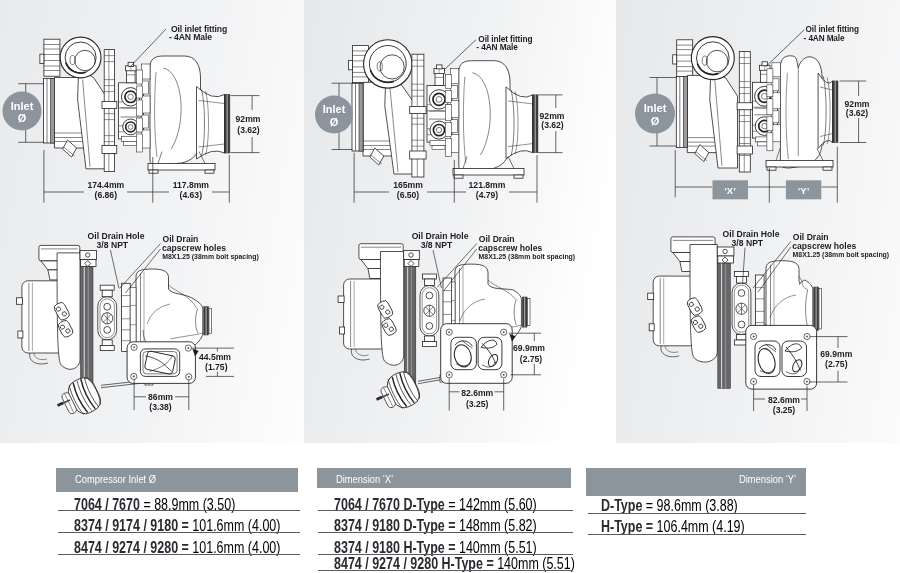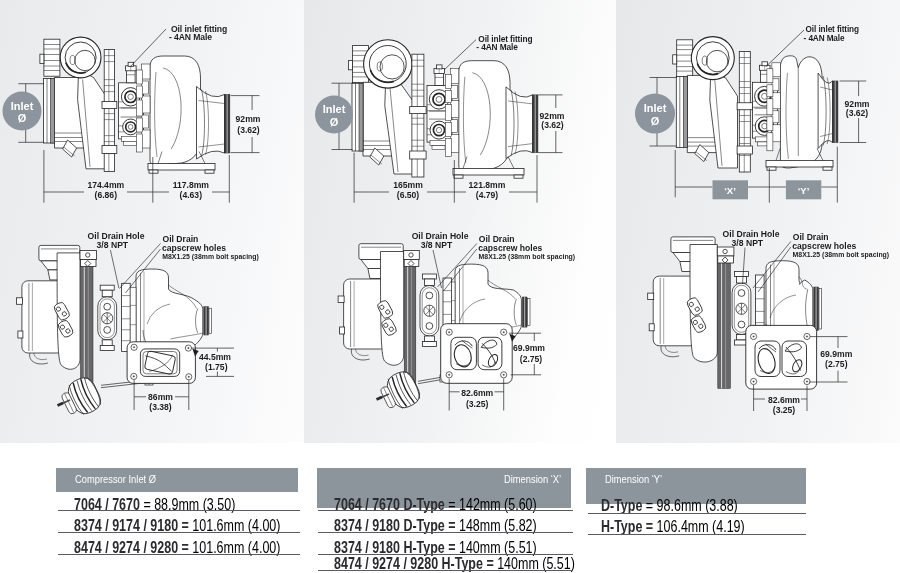--- a/index.html
+++ b/index.html
@@ -693,28 +693,28 @@
     </svg>
 
  <div class="hdr" style="left:56px;top:468px;width:242px;height:23.5px;"><span>Compressor Inlet Ø</span></div>
  <div class="row" style="left:74.3px;top:495.5px;"><b>7064 / 7670</b> = 88.9mm (3.50)</div>
  <div class="rl" style="left:58px;top:509.5px;width:242px;"></div>
  <div class="row" style="left:74.3px;top:517.3px;"><b>8374 / 9174 / 9180 =</b> 101.6mm (4.00)</div>
  <div class="rl" style="left:58px;top:532px;width:242px;"></div>
  <div class="row" style="left:74.3px;top:538.5px;"><b>8474 / 9274 / 9280 =</b> 101.6mm (4.00)</div>
  <div class="rl" style="left:58px;top:553.5px;width:242px;"></div>
 
- <div class="hdr" style="left:317px;top:468px;width:254px;height:40px;text-align:right;"><span>Dimension ‘X’</span></div>
+ <div class="hdr" style="left:317px;top:468px;width:254px;height:20px;"><span>Dimension ‘X’</span></div>
  <div class="row" style="left:334.3px;top:495.5px;"><b>7064 / 7670 D-Type</b> = 142mm (5.60)</div>
  <div class="rl" style="left:318px;top:509.5px;width:255px;"></div>
  <div class="row" style="left:334.3px;top:517.3px;"><b>8374 / 9180 D-Type =</b> 148mm (5.82)</div>
  <div class="rl" style="left:318px;top:532px;width:255px;"></div>
  <div class="row" style="left:334.3px;top:538.5px;"><b>8374 / 9180 H-Type =</b> 140mm (5.51)</div>
  <div class="rl" style="left:318px;top:553.5px;width:255px;"></div>
  <div class="row" style="left:334.3px;top:554.8px;"><b>8474 / 9274 / 9280 H-Type =</b> 140mm (5.51)</div>
  <div class="rl" style="left:318px;top:569.5px;width:255px;"></div>
 
- <div class="hdr" style="left:586px;top:468px;width:220px;height:36px;"><span>Dimension ‘Y’</span></div>
+ <div class="hdr" style="left:586px;top:468px;width:220px;height:28px;text-align:right;"><span>Dimension ‘Y’</span></div>
  <div class="row" style="left:601.3px;top:497px;"><b>D-Type</b> = 98.6mm (3.88)</div>
  <div class="rl" style="left:588px;top:513px;width:218px;"></div>
  <div class="row" style="left:601.3px;top:517.5px;"><b>H-Type =</b> 106.4mm (4.19)</div>
  <div class="rl" style="left:588px;top:533.5px;width:218px;"></div>
 </div>
 
 </body></html>

